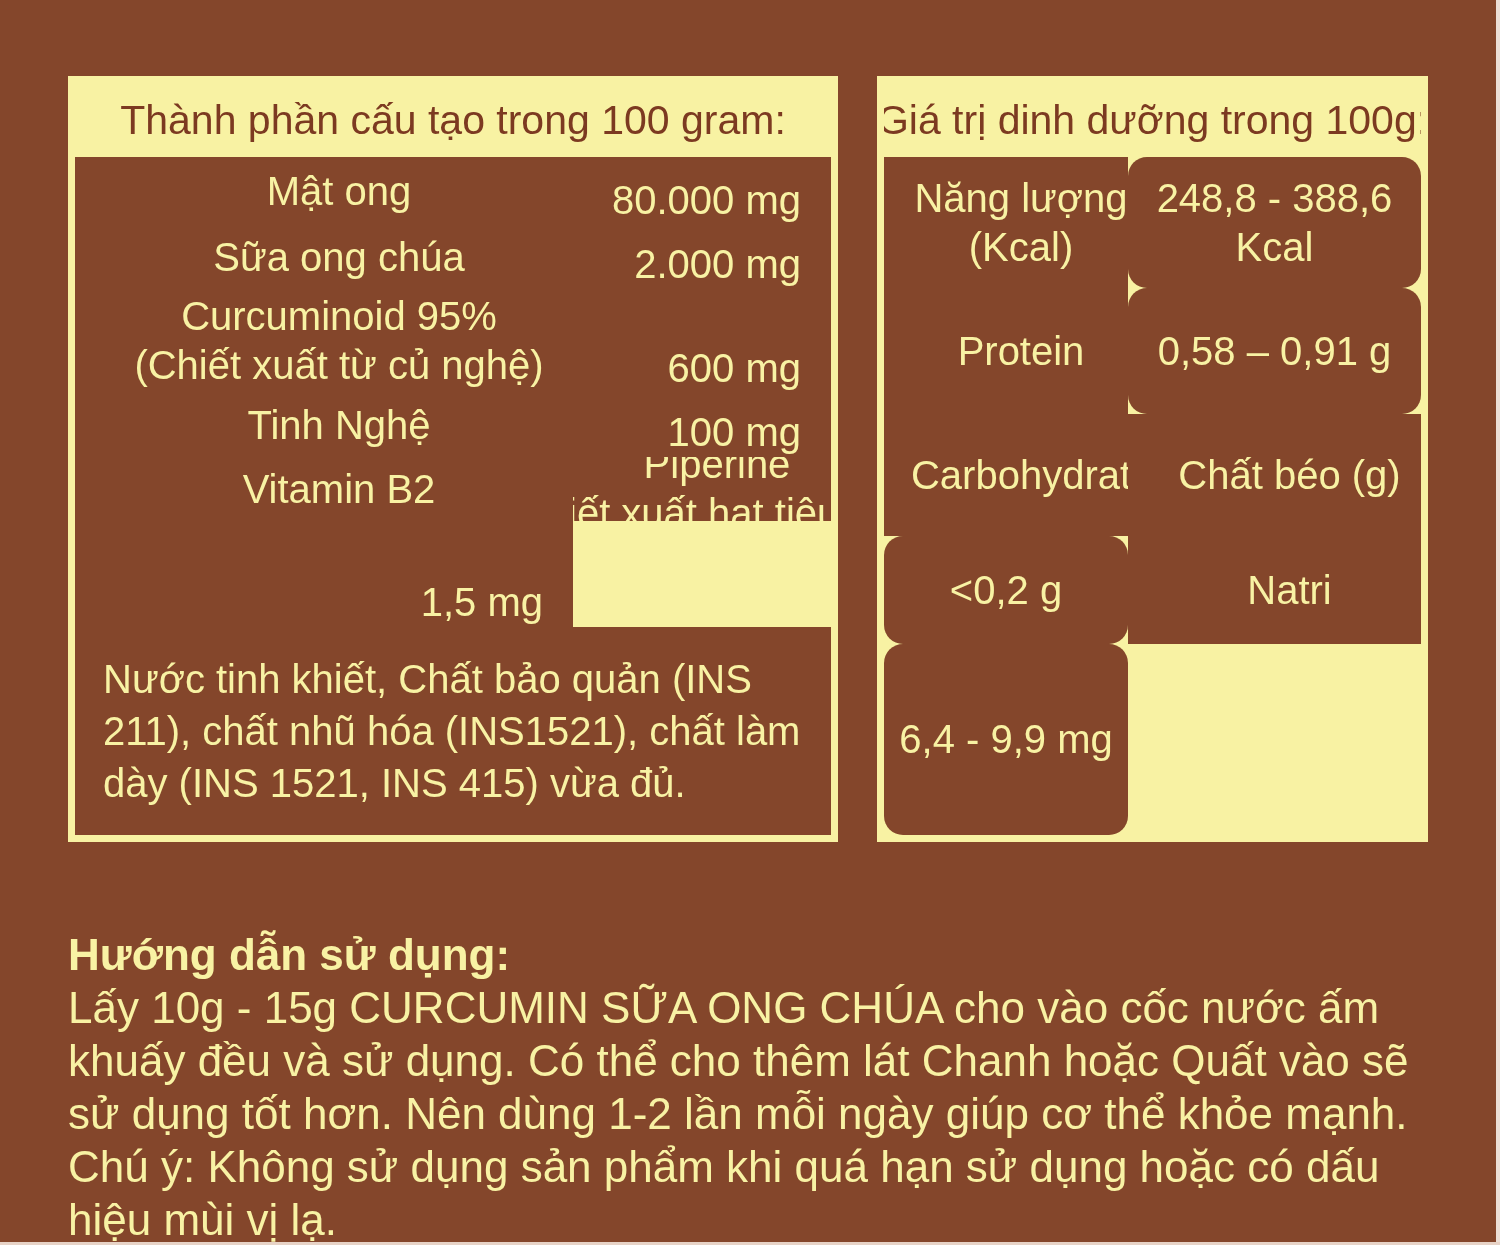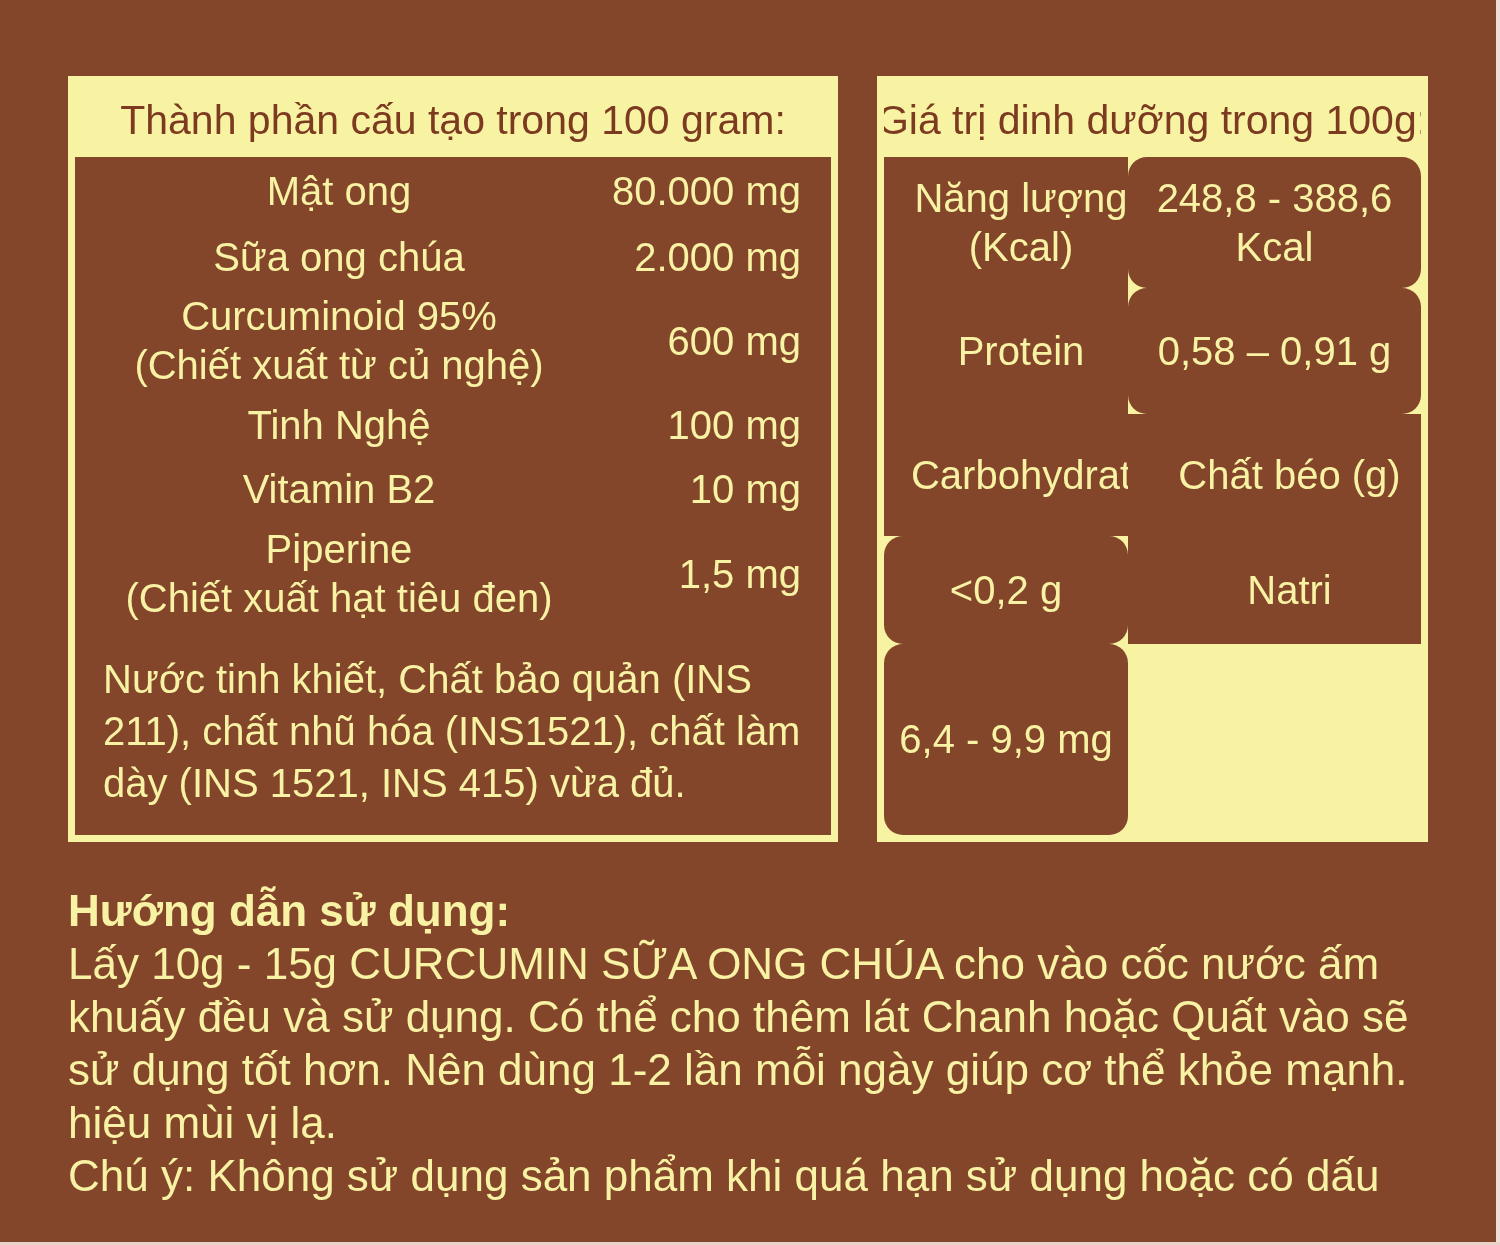--- a/index.html
+++ b/index.html
@@ -41,37 +41,37 @@
   .cell .line{white-space:nowrap;}
   .cell .line:empty{display:none;}
   .hdr{
     background:#F8F2A3;
     color:#7C3A21;
     grid-column:1/-1;
     align-items:center;
     font-size:41px;
   }
   .lbl{padding-left:30px;}
-  .val{align-items:flex-end;padding-right:30px;}
+  .val{align-items:flex-end;padding-right:30px;justify-content:flex-end;}
   .valc{align-items:center;text-align:center;padding:0 8px;border-radius:19px;}
   .merged{
     grid-column:1/-1;
     padding:0 10px 0 28px;
     line-height:52px;
   }
   .merged .wrap{white-space:normal;}
 
   .instructions{
     position:absolute;
     left:68px;top:884px;width:1410px;
     color:#F8F2A4;
     font-size:44px;line-height:53px;
   }
   .instructions .line{white-space:nowrap;}
-  .instructions .heading{font-weight:bold;}
+  .instructions .heading{font-weight:bold;margin-top:44px;}
 </style>
 </head>
 <body>
 
 <div class="canvas">
 
   <div class="tbl tbl-left">
     <div class="cell hdr">
       <div class="line">Thành phần cấu tạo trong 100 gram:</div>
     </div>
@@ -100,23 +100,20 @@
 
     <div class="cell lbl">
       <div class="line">Tinh Nghệ</div>
     </div>
     <div class="cell val">
       <div class="line">100 mg</div>
     </div>
 
     <div class="cell lbl">
       <div class="line">Vitamin B2</div>
-    </div>
-    <div class="cell val">
-      <div class="line">10 mg</div>
     </div>
 
     <div class="cell lbl">
       <div class="line">Piperine</div>
       <div class="line">(Chiết xuất hạt tiêu đen)</div>
     </div>
     <div class="cell val">
       <div class="line">1,5 mg</div>
     </div>
 
@@ -163,19 +160,19 @@
     <div class="cell valc">
       <div class="line">6,4 - 9,9 mg</div>
     </div>
   </div>
 
   <div class="instructions">
     <div class="line heading">Hướng dẫn sử dụng:</div>
     <div class="line">Lấy 10g - 15g CURCUMIN SỮA ONG CHÚA cho vào cốc nước ấm</div>
     <div class="line">khuấy đều và sử dụng. Có thể cho thêm lát Chanh hoặc Quất vào sẽ</div>
     <div class="line">sử dụng tốt hơn. Nên dùng 1-2 lần mỗi ngày giúp cơ thể khỏe mạnh.</div>
+    <div class="line">Chú ý: Không sử dụng sản phẩm khi quá hạn sử dụng hoặc có dấu</div>
     <div class="line">hiệu mùi vị lạ.</div>
-    <div class="line">Chú ý: Không sử dụng sản phẩm khi quá hạn sử dụng hoặc có dấu</div>
   </div>
 
   <div class="edge-right"></div>
   <div class="edge-bottom"></div>
 </div>
 
 </body></html>

